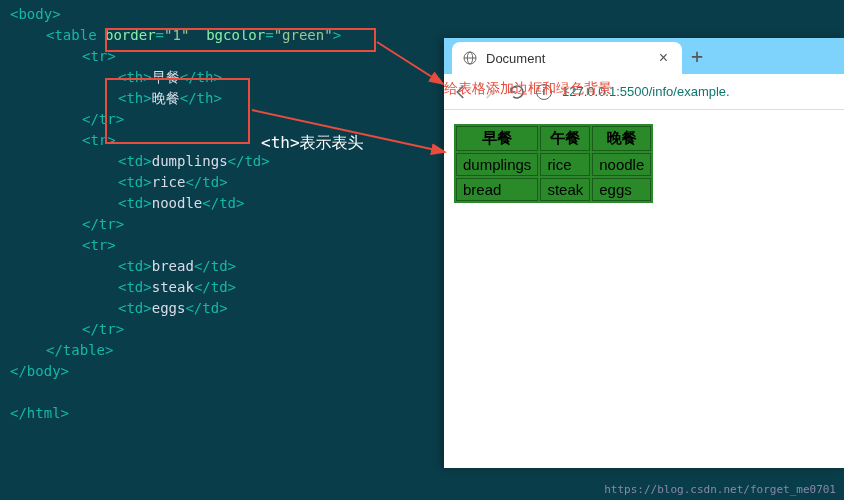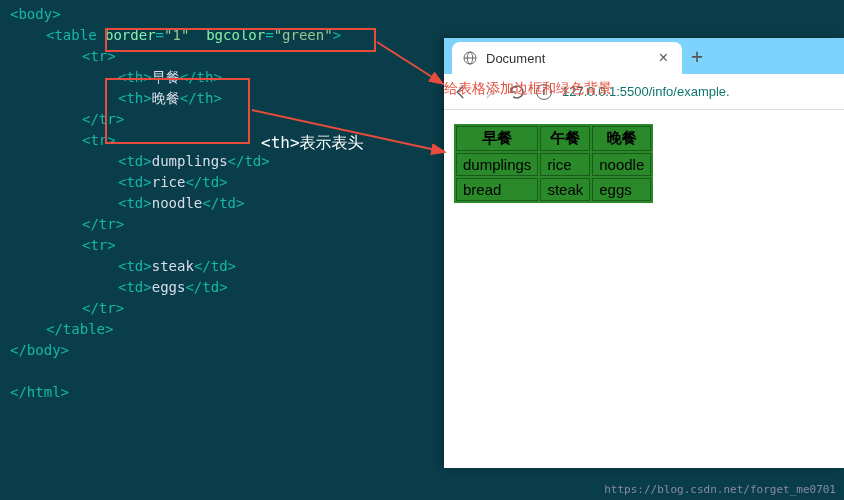--- a/index.html
+++ b/index.html
@@ -45,20 +45,21 @@
   <div class="ind2"><span class="tag">&lt;tr&gt;</span></div>
   <div class="ind3"><span class="tag">&lt;th&gt;</span><span class="txt">早餐</span><span class="tag">&lt;/th&gt;</span></div>
   <div class="ind3"><span class="tag">&lt;th&gt;</span><span class="txt">晚餐</span><span class="tag">&lt;/th&gt;</span></div>
   <div class="ind2"><span class="tag">&lt;/tr&gt;</span></div>
   <div class="ind2"><span class="tag">&lt;tr&gt;</span></div>
   <div class="ind3"><span class="tag">&lt;td&gt;</span><span class="txt">dumplings</span><span class="tag">&lt;/td&gt;</span></div>
   <div class="ind3"><span class="tag">&lt;td&gt;</span><span class="txt">rice</span><span class="tag">&lt;/td&gt;</span></div>
   <div class="ind3"><span class="tag">&lt;td&gt;</span><span class="txt">noodle</span><span class="tag">&lt;/td&gt;</span></div>
   <div class="ind2"><span class="tag">&lt;/tr&gt;</span></div>
   <div class="ind2"><span class="tag">&lt;tr&gt;</span></div>
+  <div class="ind3"><span class="tag">&lt;td&gt;</span><span class="txt">bread</span><span class="tag">&lt;/td&gt;</span></div>
   <div class="ind3"><span class="tag">&lt;td&gt;</span><span class="txt">steak</span><span class="tag">&lt;/td&gt;</span></div>
   <div class="ind3"><span class="tag">&lt;td&gt;</span><span class="txt">eggs</span><span class="tag">&lt;/td&gt;</span></div>
   <div class="ind2"><span class="tag">&lt;/tr&gt;</span></div>
   <div class="ind1"><span class="tag">&lt;/table&gt;</span></div>
   <div><span class="tag">&lt;/body&gt;</span></div>
   <div>&nbsp;</div>
   <div><span class="tag">&lt;/html&gt;</span></div>
 </div>
 
 <div class="box1"></div>

